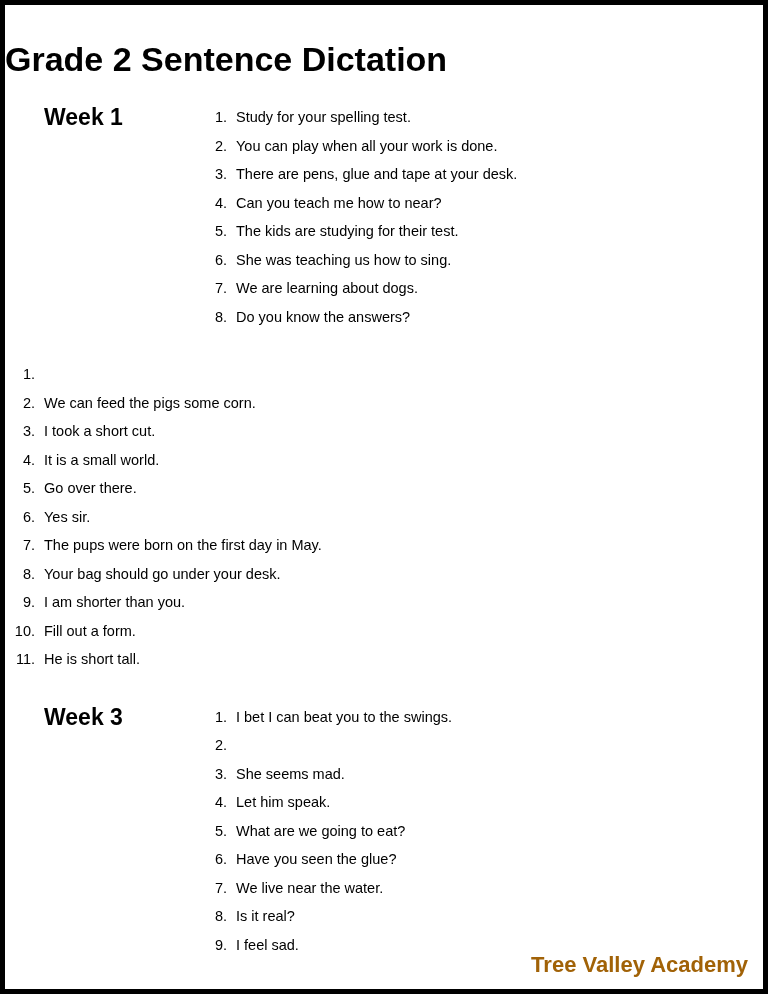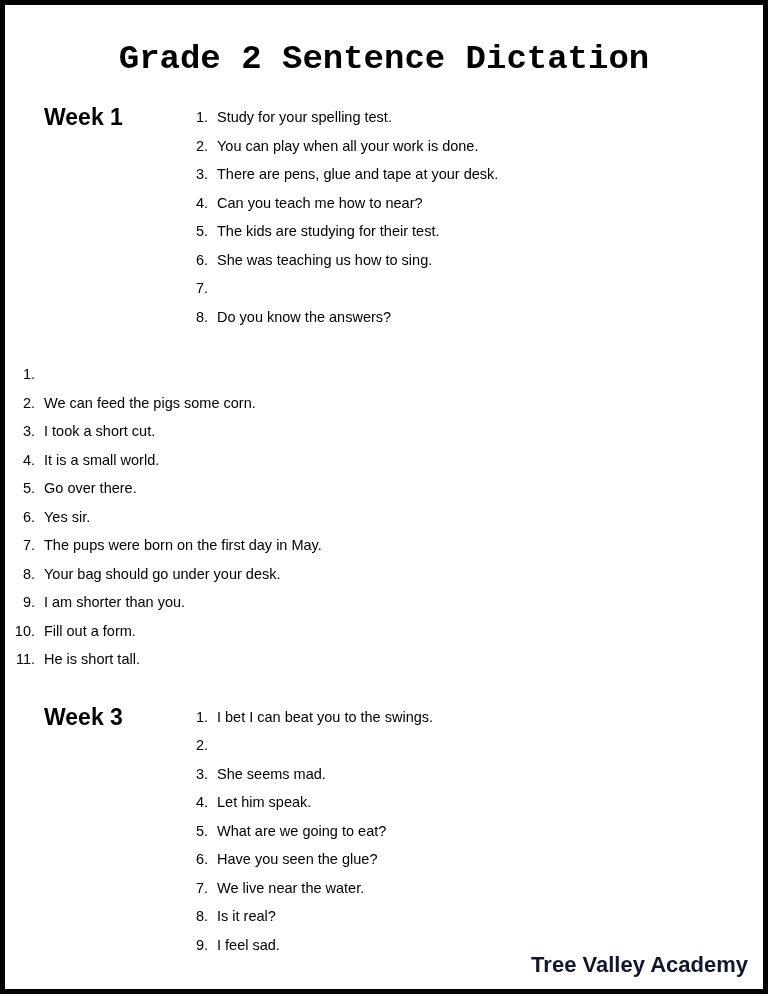--- a/index.html
+++ b/index.html
@@ -12,31 +12,30 @@
   .page {
     position: relative;
     width: 768px;
     height: 994px;
     background: #ffffff;
     border: 5px solid #000000;
     overflow: hidden;
   }
   .title {
     margin-top: 36px;
-    text-align: center;
     font-size: 34px;
     font-weight: bold;
     line-height: 1.1;
     letter-spacing: 0px;
-    font-family: Liberation Mono, monospace;
   }
   .weeks { margin-top: 25px; }
   .week-section {
     display: flex;
     align-items: flex-start;
+    gap: 19px;
   }
   .week-section + .week-section { margin-top: 29px; }
   .week-label {
     margin-left: 39px;
     width: 134px;
     font-size: 23px;
     font-weight: bold;
     line-height: 28.5px;
     flex: 0 0 auto;
   }
@@ -95,20 +94,21 @@
           <li class="sentence-row">
             <span class="num">5.</span>
             <span class="text"><span>The kids are </span><b>study</b><span>ing for their </span><b>test</b><span>.</span></span>
           </li>
           <li class="sentence-row">
             <span class="num">6.</span>
             <span class="text"><span>She was </span><b>teach</b><span>ing us how to sing.</span></span>
           </li>
           <li class="sentence-row">
             <span class="num">7.</span>
+            <span class="text"><span>We are </span><b>learn</b><span>ing about dogs.</span></span>
           </li>
           <li class="sentence-row">
             <span class="num">8.</span>
             <span class="text"><span>Do you know the </span><b>answer</b><span>s?</span></span>
           </li>
         </ol>
       </section>
       <section class="week-section">
         <ol class="sentence-list">
           <li class="sentence-row">
@@ -191,15 +191,15 @@
             <span class="text"><span>Is it </span><b>real</b><span>?</span></span>
           </li>
           <li class="sentence-row">
             <span class="num">9.</span>
             <span class="text"><span>I </span><b>feel</b><span> sad.</span></span>
           </li>
         </ol>
       </section>
     </div>
   <div class="footer">
-    <span style="color: #0f172a;">Tree Valley Academy</span>
+    <span style="color: #a16207;">Tree Valley Academy</span>
   </div>
 </div>
 
 </body></html>

